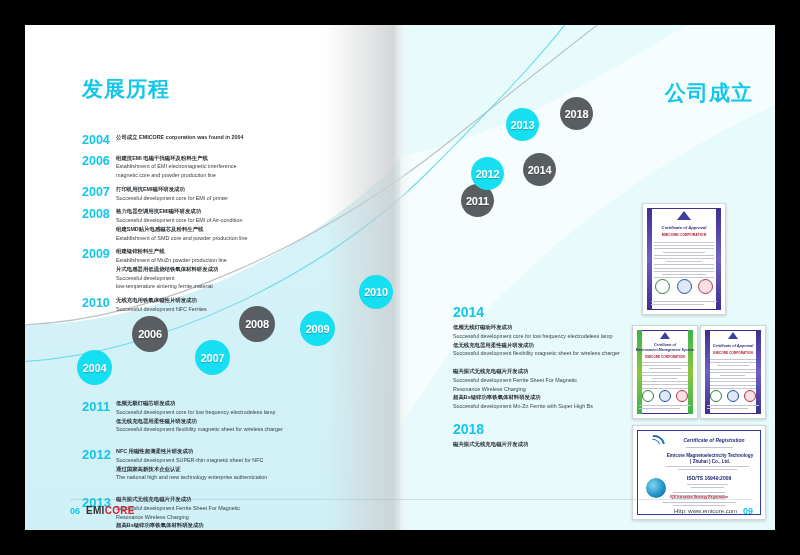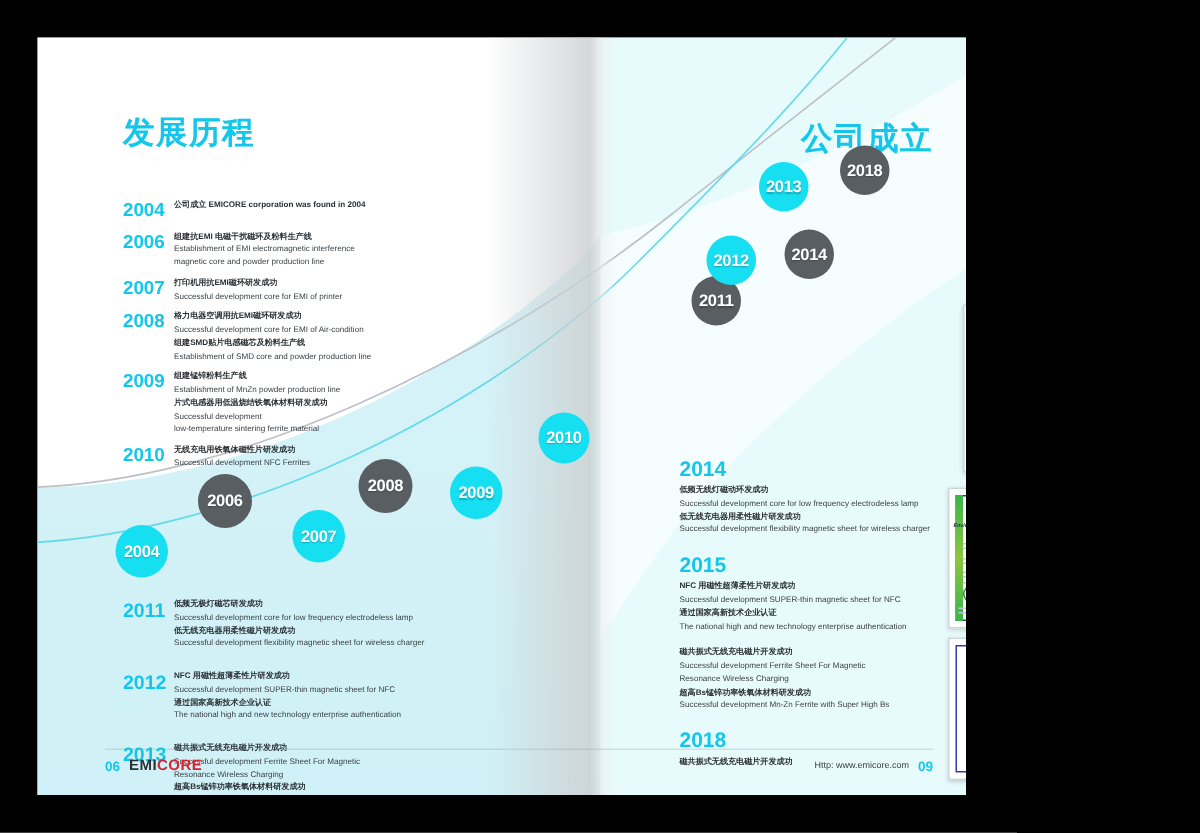--- a/index.html
+++ b/index.html
@@ -1,19 +1,19 @@
 <!DOCTYPE html>
 <html><head>
 <meta charset="utf-8">
 <style>
   html,body{margin:0;padding:0;background:#000;}
   body{width:800px;height:555px;overflow:hidden;font-family:"Liberation Sans",sans-serif;}
 
   
-  #spread{position:absolute;left:25px;top:25px;width:619px;height:505px;background:#fff;overflow:hidden;}
+  #spread{position:absolute;left:25px;top:25px;width:750px;height:505px;background:#fff;overflow:hidden;}
 
   
   .page-left{position:absolute;left:0;top:0;width:375px;height:505px;background:#ffffff;}
   .page-right{position:absolute;left:375px;top:0;width:375px;height:505px;background:#e8fbfc;}
 
   
   .wash{position:absolute;left:0;top:0;width:750px;height:505px;overflow:hidden;}
 
   
   .spine{position:absolute;left:300px;top:0;width:110px;height:505px;
@@ -209,27 +209,20 @@
     </div>
   <div id="ms-right">
       <div class="r-block">
         <div class="r-year">2014</div>
         <div class="ms-line cn">低频无线灯磁动环发成功</div>
         <div class="ms-line">Successful development core for low frequency electrodeless lamp</div>
         <div class="ms-line cn">低无线充电器用柔性磁片研发成功</div>
         <div class="ms-line">Successful development flexibility magnetic sheet for wireless charger</div>
       </div>
       <div class="r-block">
-        <div class="r-year">2015</div>
-        <div class="ms-line cn">NFC 用磁性超薄柔性片研发成功</div>
-        <div class="ms-line">Successful development SUPER-thin magnetic sheet for NFC</div>
-        <div class="ms-line cn">通过国家高新技术企业认证</div>
-        <div class="ms-line">The national high and new technology enterprise authentication</div>
-      </div>
-      <div class="r-block">
         <div class="ms-line cn">磁共振式无线充电磁片开发成功</div>
         <div class="ms-line">Successful development Ferrite Sheet For Magnetic</div>
         <div class="ms-line">Resonance Wireless Charging</div>
         <div class="ms-line cn">超高Bs锰锌功率铁氧体材料研发成功</div>
         <div class="ms-line">Successful development Mn-Zn Ferrite with Super High Bs</div>
       </div>
       <div class="r-block">
         <div class="r-year">2018</div>
         <div class="ms-line cn">磁共振式无线充电磁片开发成功</div>
       </div>

